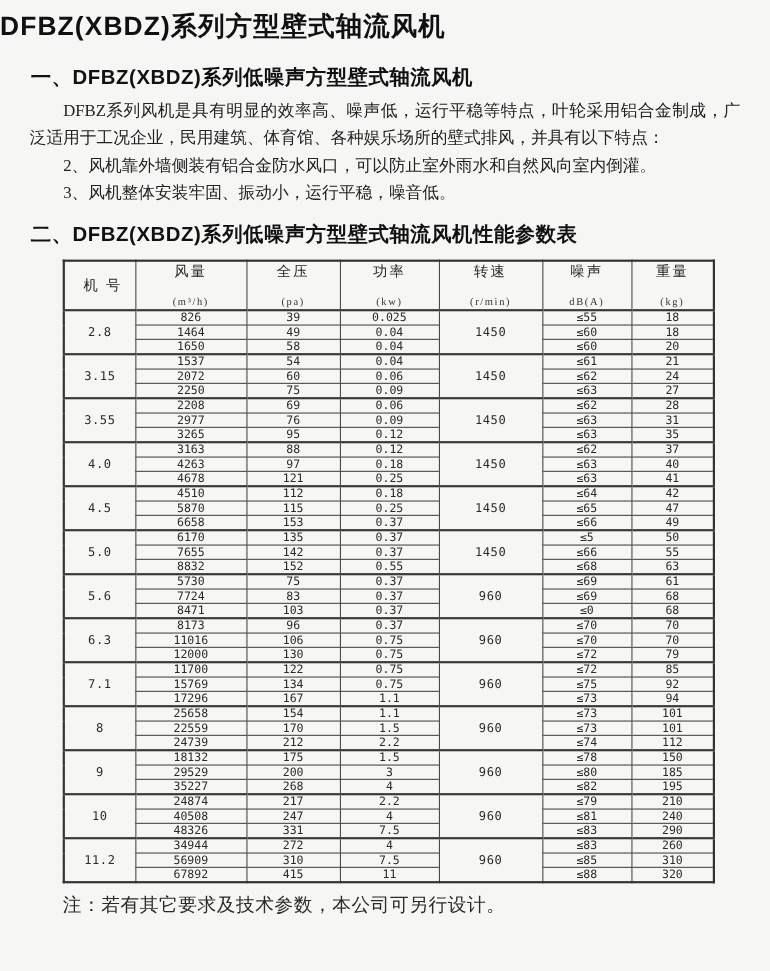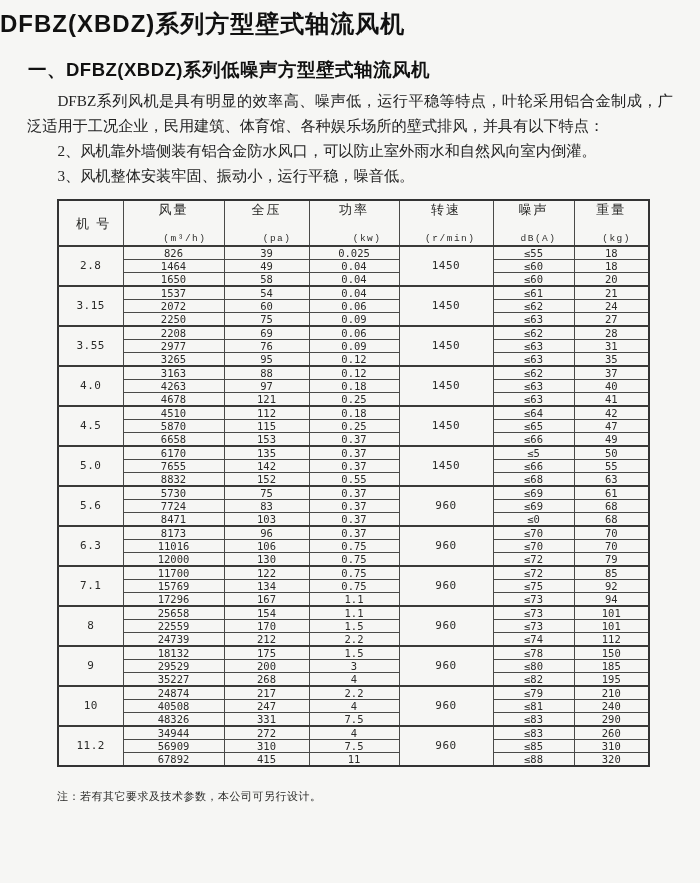--- a/index.html
+++ b/index.html
@@ -55,58 +55,58 @@
     height:37px;
     font-weight:normal;
     font-size:13px;
     letter-spacing:1px;
     color:#262624;
     border-bottom:2px solid #3a3a38;
     padding:1px 17px;
   }
   th .h-unit {
     display:block;
-    font-family:Liberation Mono, monospace;
+    font-family:Liberation Serif, serif;
     font-size:9.5px;
     letter-spacing:1.5px;
     color:#30302e;
     margin-top:16px;
-    text-align:right;
   }
   th .h-main { display:block; line-height:15px; letter-spacing:2px; }
   table.perf tbody td {
     height:12.3px;
     line-height:12px;
     font-family:"DejaVu Sans Mono","Liberation Mono",monospace;
     font-size:10.5px;
     color:#2b2b29;
     padding:0;
   }
   table.perf tbody td.merge { font-size:11px; letter-spacing:0.5px; }
   table.perf tr.gs td { border-top:2px solid #3a3a38; }
   .footnote {
-    margin:22px 0 0 57px;
-    font-size:11px;
+    margin:8px 0 0 57px;
+    font-size:17px;
     letter-spacing:0.5px;
     color:#2a2a28;
   }
 </style>
 </head>
 <body>
 
 <div class="page">
 
   <h1 class="doc-title">DFBZ(XBDZ)系列方型壁式轴流风机</h1>
 
   <h2 class="section-heading">一、DFBZ(XBDZ)系列低噪声方型壁式轴流风机</h2>
 
   <p class="body-text">DFBZ系列风机是具有明显的效率高、噪声低，运行平稳等特点，叶轮采用铝合金制成，广泛适用于工况企业，民用建筑、体育馆、各种娱乐场所的壁式排风，并具有以下特点：</p>
   <p class="body-text">2、风机靠外墙侧装有铝合金防水风口，可以防止室外雨水和自然风向室内倒灌。</p>
   <p class="body-text">3、风机整体安装牢固、振动小，运行平稳，噪音低。</p>
 
+  <h2 class="section-heading second">二、DFBZ(XBDZ)系列低噪声方型壁式轴流风机性能参数表</h2>
 
   <div class="table-wrap">
     <table class="perf">
       <colgroup>
         <col style="width:65px">
           <col style="width:101px">
           <col style="width:85px">
         <col style="width:90px">
           <col style="width:94px">
           <col style="width:81px">

